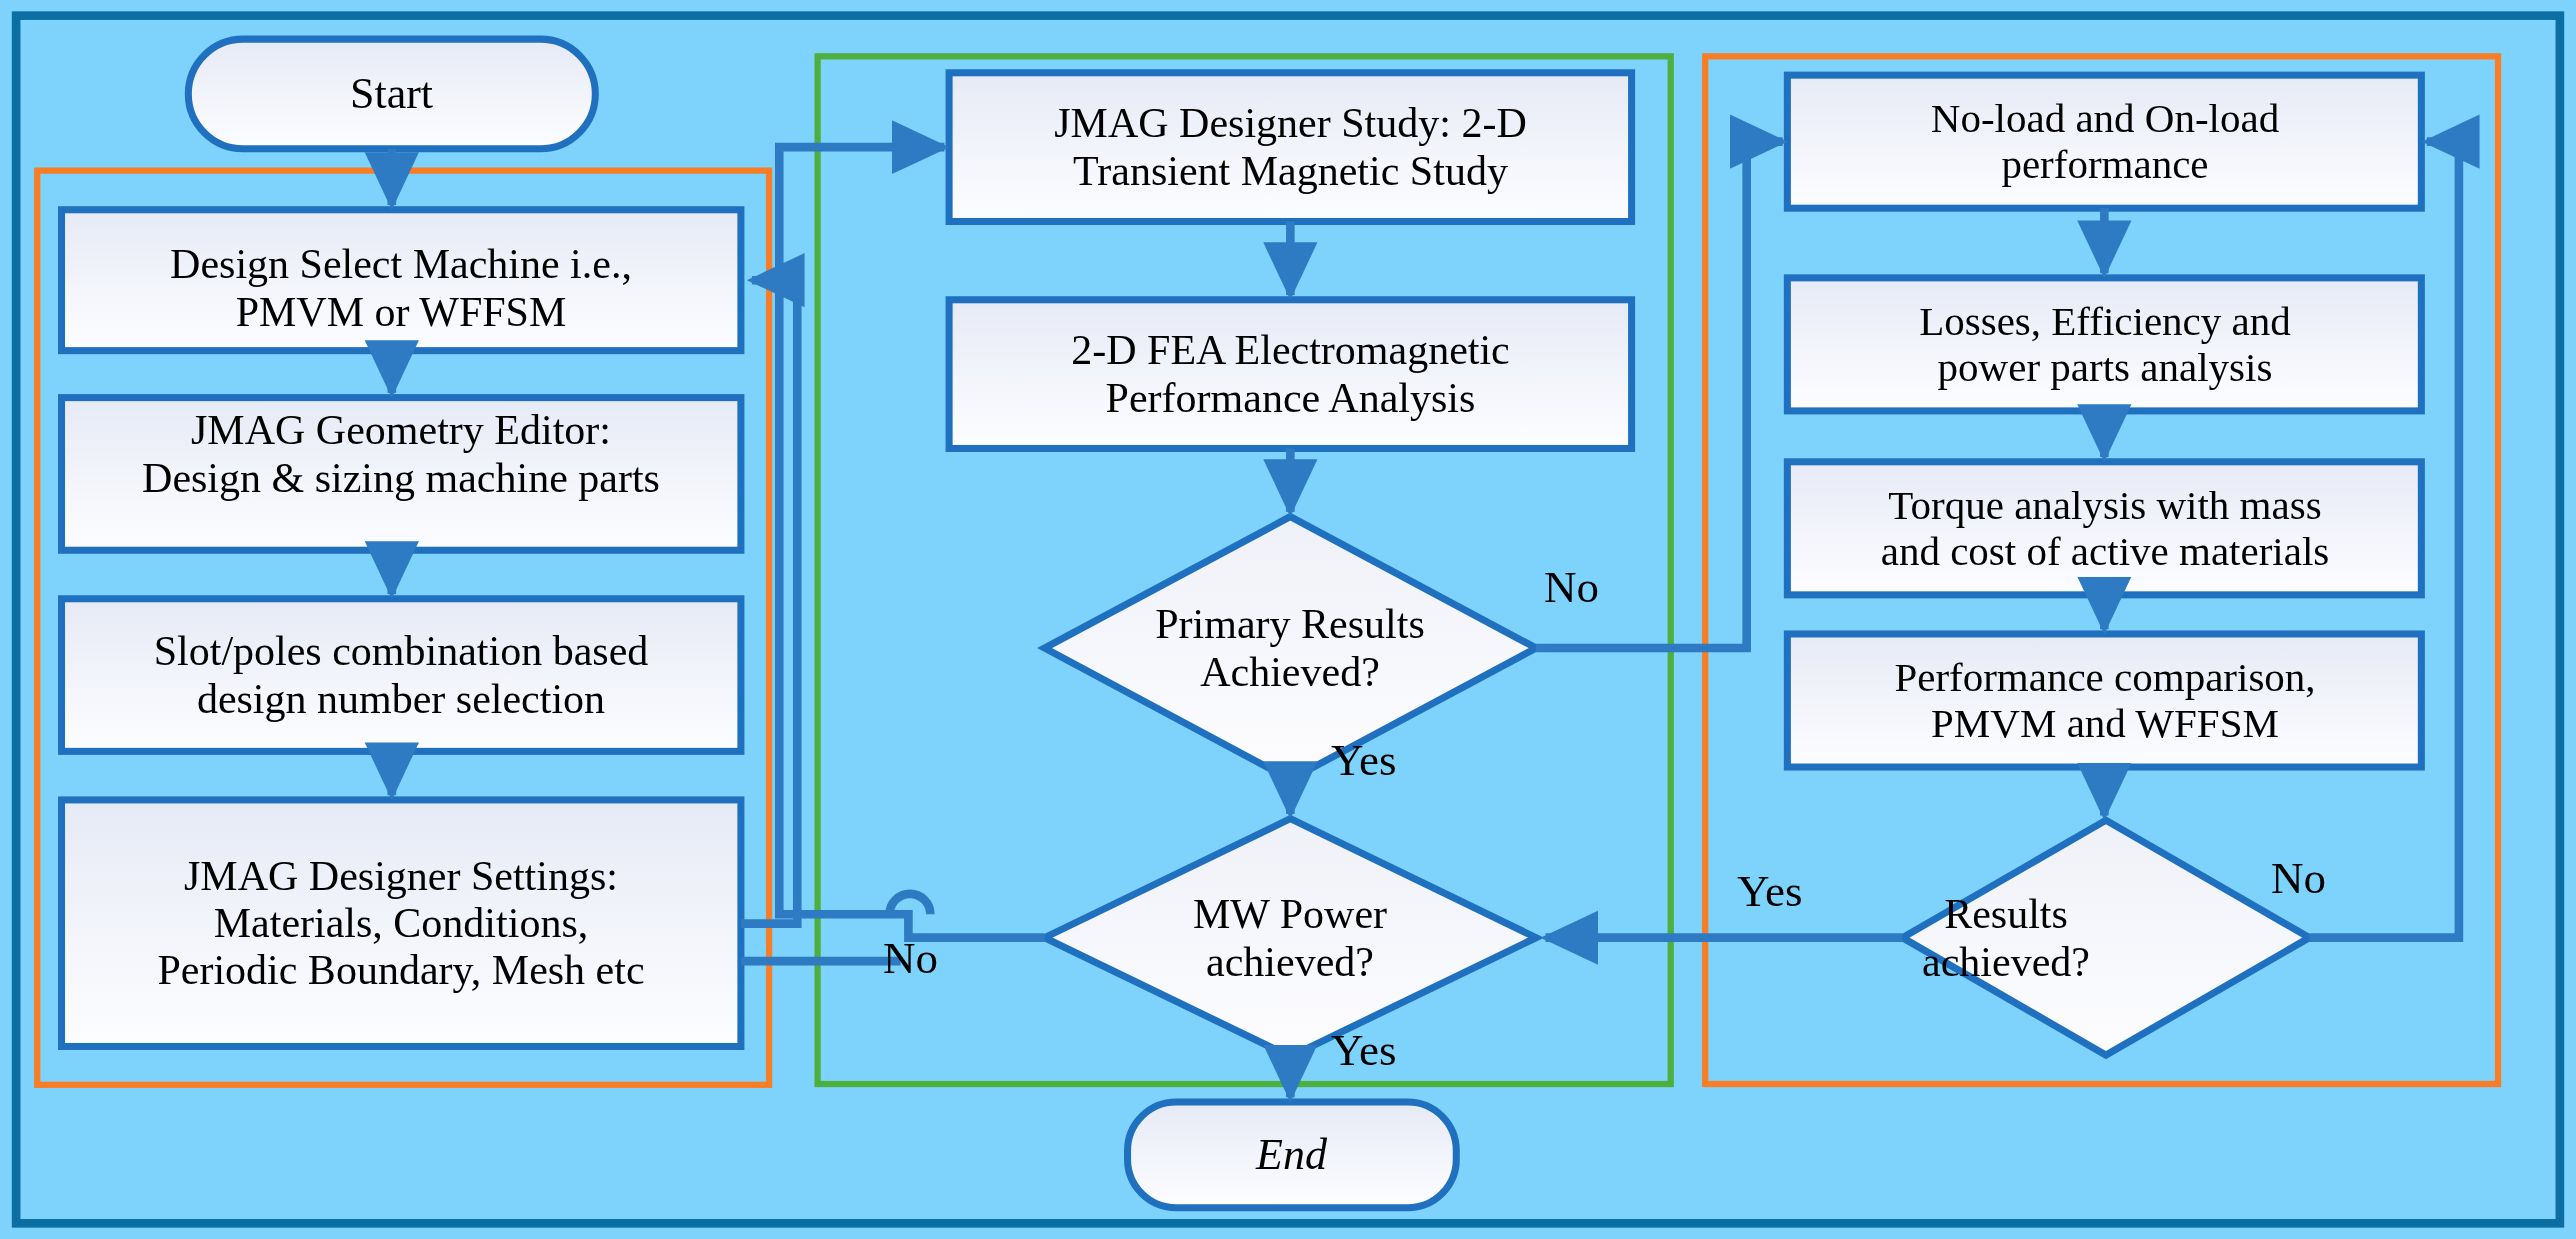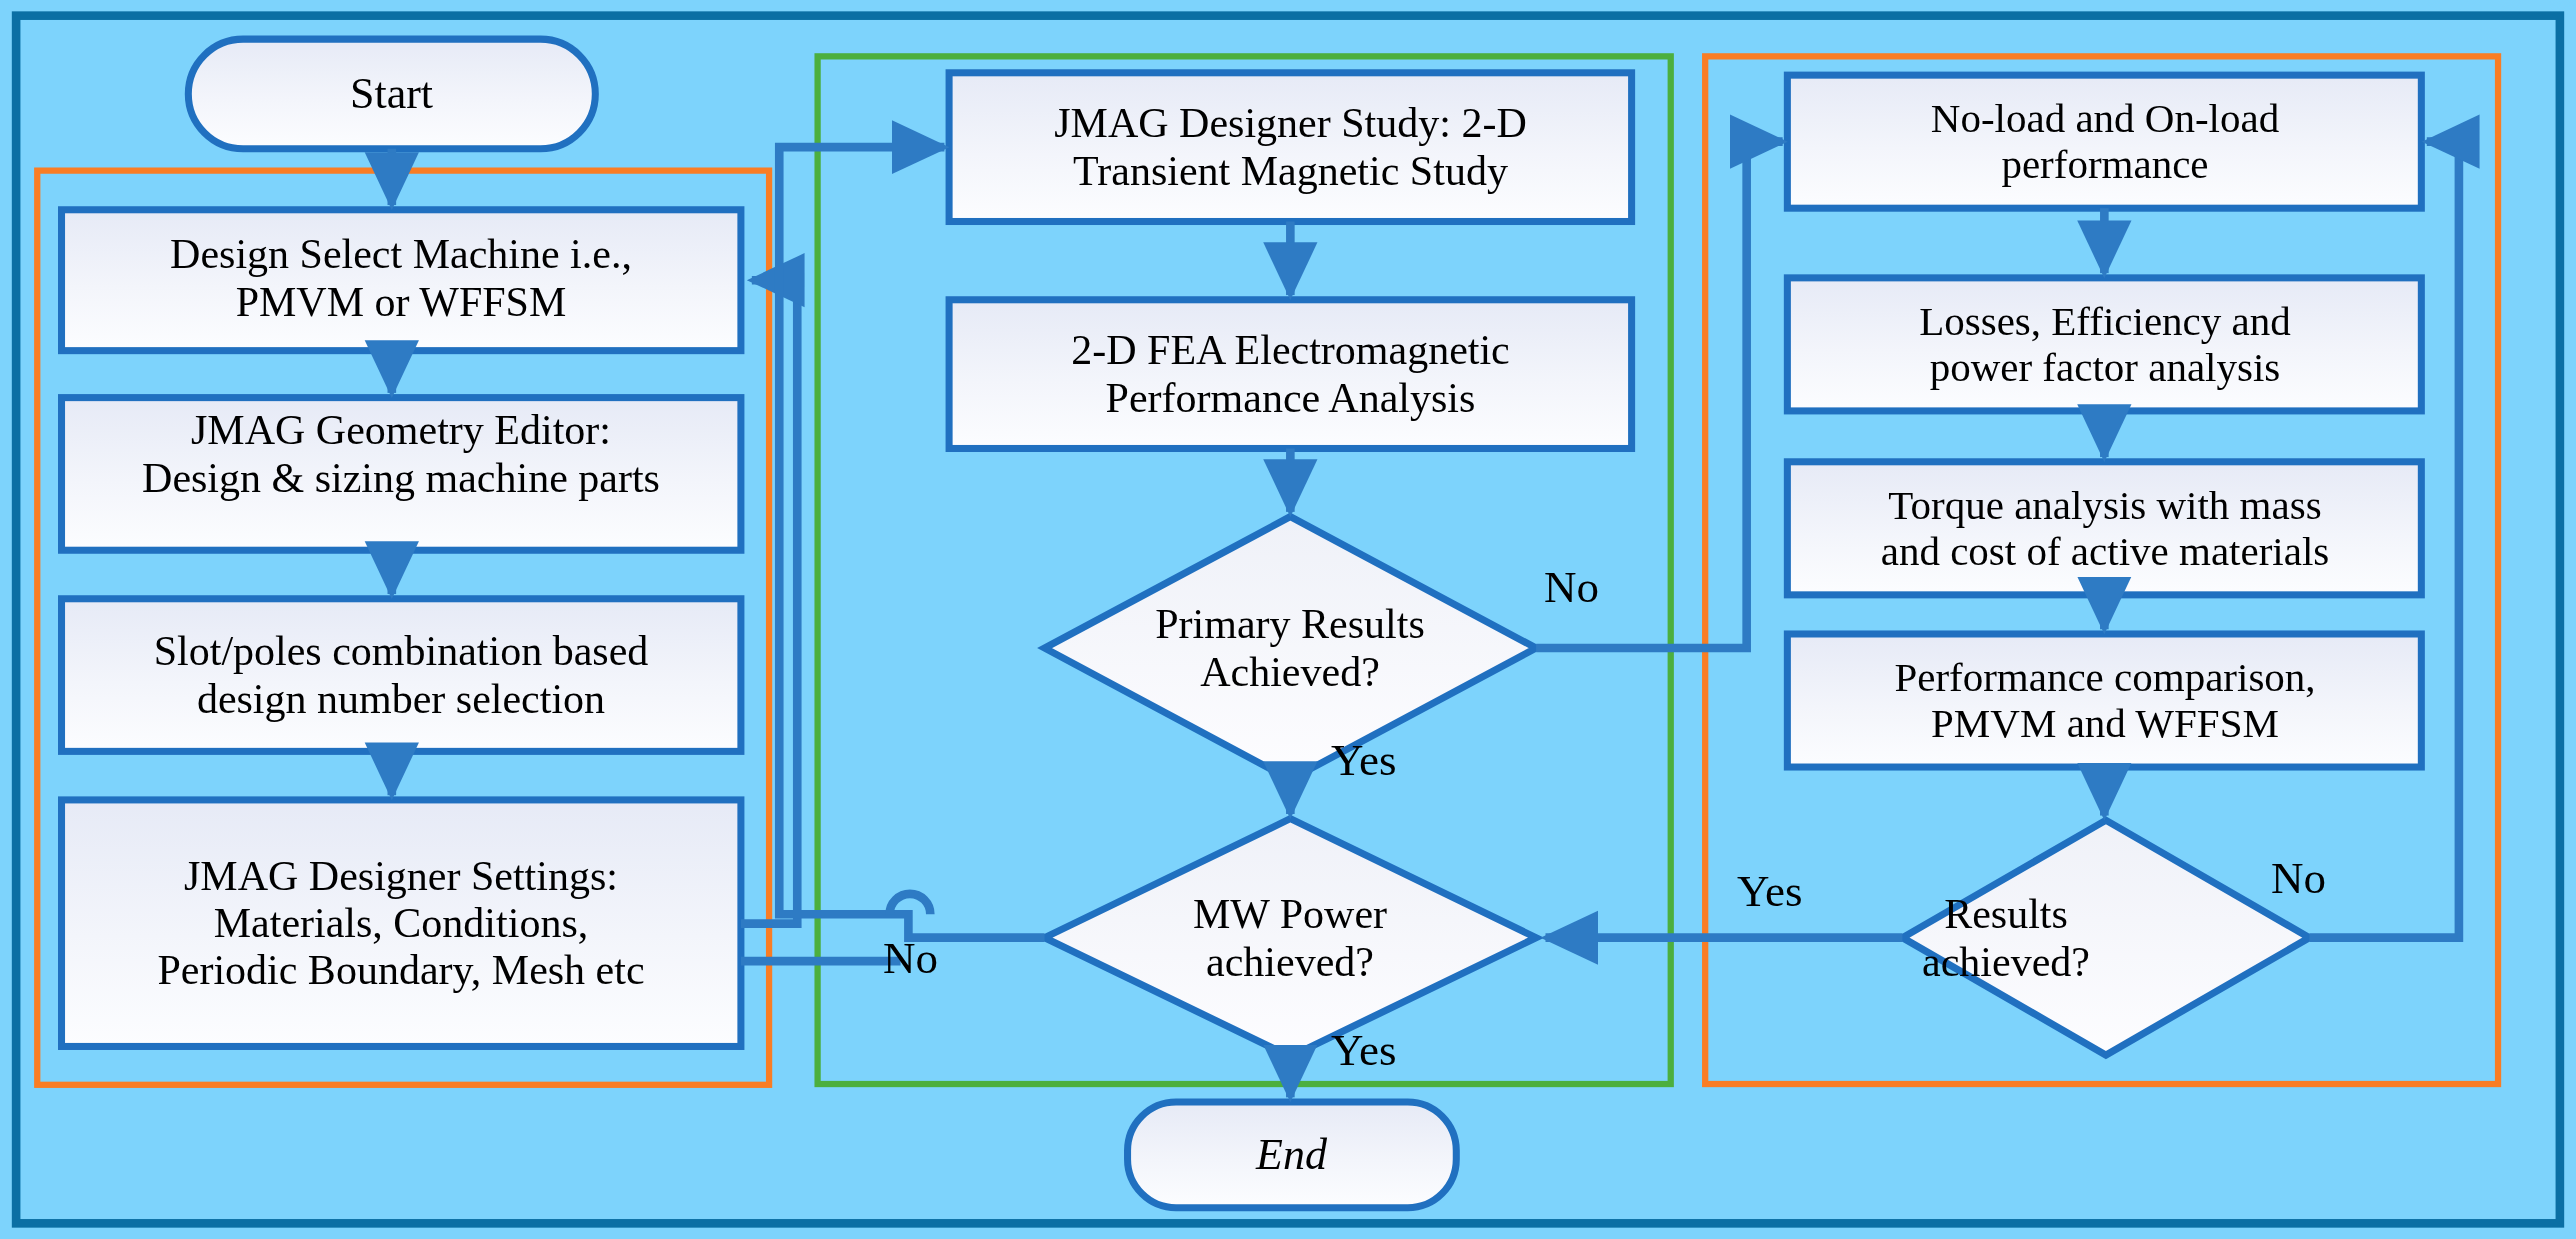--- a/index.html
+++ b/index.html
@@ -107,21 +107,21 @@
     </g>
 
     <path d="M2430,1198 L1974,1198" stroke="#2E7BC4" stroke-width="11" fill="none" marker-end="url(#arrHead)"></path>
 
     <path d="M2950,1198 L3141,1198 L3141,181 L3100,181" stroke="#2E7BC4" stroke-width="11" fill="none" marker-end="url(#arrHead)"></path>
   </svg>
 
   <div class="nodeText" style="left:188px;top:39px;width:407px;height:110px;font-size:44px;">Start</div>
   <div class="nodeText" style="left:1127px;top:1102px;width:329px;height:106px;font-size:44px;font-style:italic;">End</div>
 
-  <div class="nodeText" style="left:61px;top:208px;width:680px;height:141px;font-size:42px;">Design Select Machine i.e.,
+  <div class="nodeText" style="left:61px;top:218px;width:680px;height:141px;font-size:42px;">Design Select Machine i.e.,
 PMVM or WFFSM</div>
   <div class="nodeText" style="left:61px;top:378px;width:680px;height:153px;font-size:42px;">JMAG Geometry Editor:
 Design &amp; sizing machine parts</div>
   <div class="nodeText" style="left:61px;top:800px;width:680px;height:247px;font-size:42px;">JMAG Designer Settings:
 Materials, Conditions,
 Periodic Boundary, Mesh etc</div>
   <div class="nodeText" style="left:61px;top:599px;width:680px;height:153px;font-size:42px;">Slot/poles combination based
 design number selection</div>
 
   <div class="nodeText" style="left:949px;top:73px;width:683px;height:149px;font-size:42px;">JMAG Designer Study: 2-D
@@ -129,21 +129,21 @@
   <div class="nodeText" style="left:949px;top:300px;width:683px;height:149px;font-size:42px;">2-D FEA Electromagnetic
 Performance Analysis</div>
   <div class="nodeText" style="left:1071px;top:570px;width:438px;height:157px;font-size:42px;">Primary Results
 Achieved?</div>
   <div class="nodeText" style="left:1071px;top:860px;width:438px;height:157px;font-size:42px;">MW Power
 achieved?</div>
 
   <div class="nodeText" style="left:1788px;top:75px;width:634px;height:133px;font-size:41px;">No-load and On-load
 performance</div>
   <div class="nodeText" style="left:1788px;top:278px;width:634px;height:133px;font-size:41px;">Losses, Efficiency and
-power factor analysis</div>
+power parts analysis</div>
   <div class="nodeText" style="left:1788px;top:462px;width:634px;height:133px;font-size:41px;">Torque analysis with mass
 and cost of active materials</div>
   <div class="nodeText" style="left:1788px;top:634px;width:634px;height:133px;font-size:41px;">Performance comparison,
 PMVM and WFFSM</div>
   <div class="nodeText" style="left:1818px;top:860px;width:376px;height:157px;font-size:42px;">Results
 achieved?</div>
 
   <div class="lblText" style="left:1544px;top:561px;font-size:45px;">No</div>
   <div class="lblText" style="left:1331px;top:734px;font-size:45px;">Yes</div>
   <div class="lblText" style="left:883px;top:932px;font-size:45px;">No</div>

